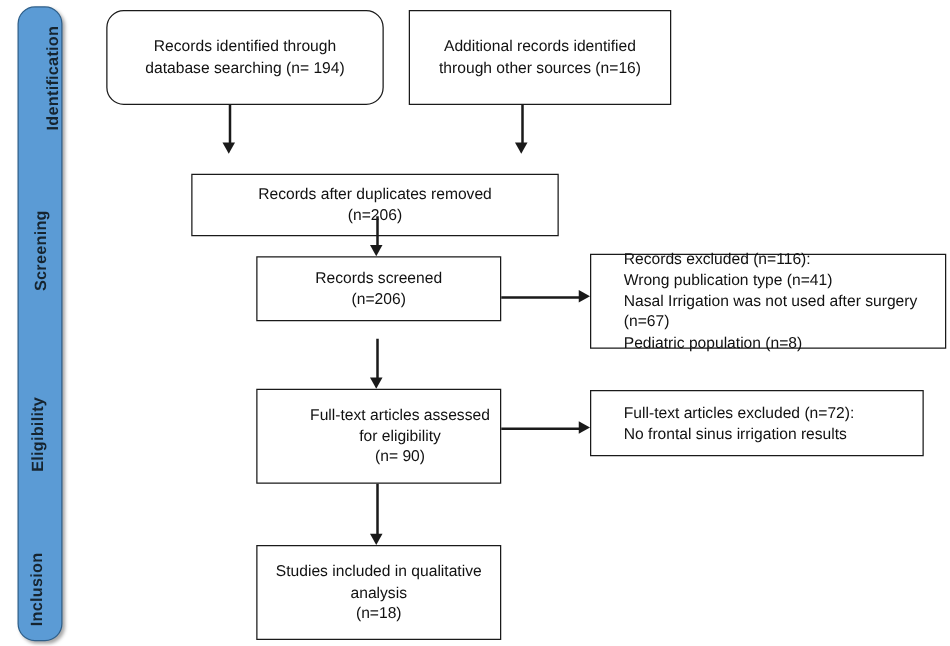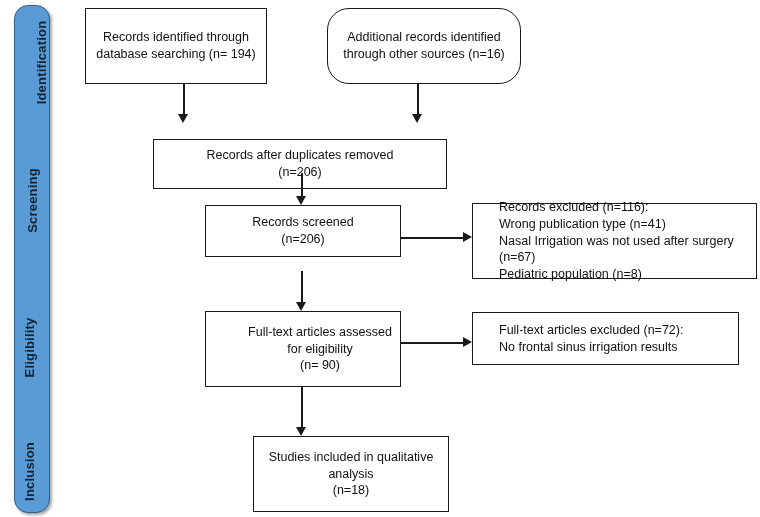--- a/index.html
+++ b/index.html
@@ -119,26 +119,26 @@
   <div class="stage-label" style="top:193px;">
     <span>Screening</span>
   </div>
   <div class="stage-label" style="top:340px;">
     <span>Eligibility</span>
   </div>
   <div class="stage-label" style="top:464px;">
     <span>Inclusion</span>
   </div>
 
-  <div class="box center" style="left:85px; top:8px; width:182px; height:76px;">
+  <div class="box center" style="left:85px; top:8px; width:222px; height:76px;border-radius:14px;">
     <span class="box-text">Records identified through
 database searching (n= 194)</span>
   </div>
 
-  <div class="box center" style="left:327px; top:8px; width:194px; height:76px;border-radius:22px;">
+  <div class="box center" style="left:327px; top:8px; width:210px; height:76px;">
     <span class="box-text">Additional records identified
 through other sources (n=16)</span>
   </div>
 
   <div class="v-line" style="left:183px; top:84px; height:32px;"></div>
   <div class="arrow-down" style="left:178px; top:114px;"></div>
 
   <div class="v-line" style="left:417px; top:84px; height:32px;"></div>
   <div class="arrow-down" style="left:412px; top:114px;"></div>
 
@@ -178,19 +178,19 @@
   <div class="arrow-right" style="left:463px; top:337px;"></div>
 
   <div class="box left" style="left:472px; top:312px; width:267px; height:53px;">
     <span class="box-text">Full-text articles excluded (n=72):
 No frontal sinus irrigation results</span>
   </div>
 
   <div class="v-line" style="left:301px; top:387px; height:44px;"></div>
   <div class="arrow-down" style="left:296px; top:427px;"></div>
 
-  <div class="box center" style="left:205px; top:436px; width:196px; height:76px;margin-left:48px;">
+  <div class="box center" style="left:205px; top:436px; width:196px; height:76px;">
     <span class="box-text">Studies included in qualitative
 analysis
 (n=18)</span>
   </div>
 
 </div>
 
 </body></html>

